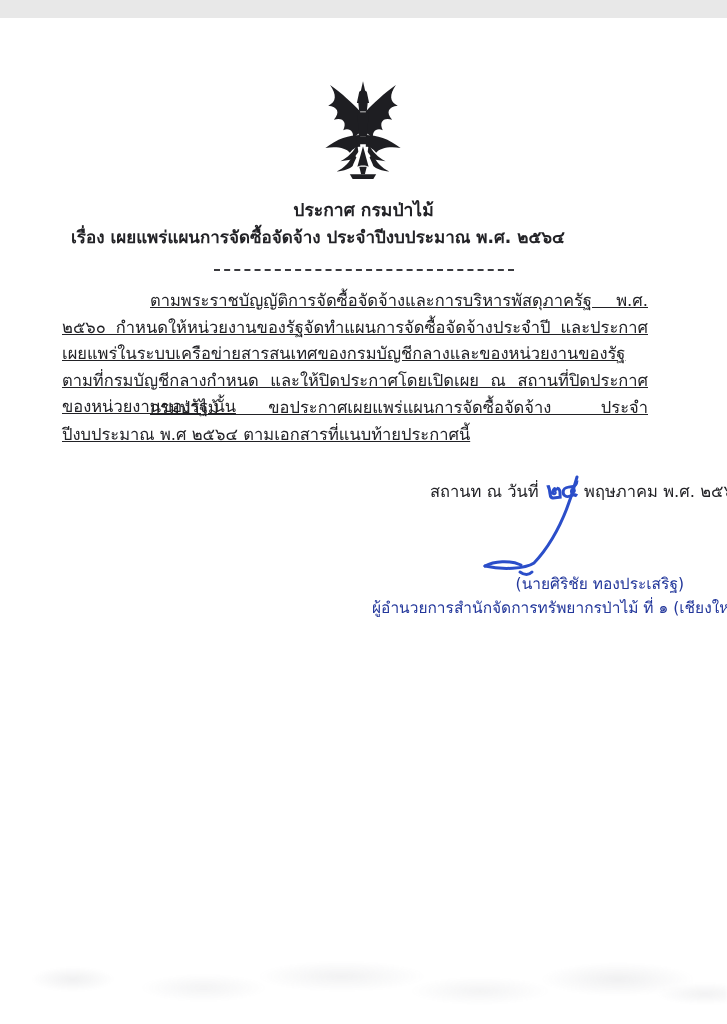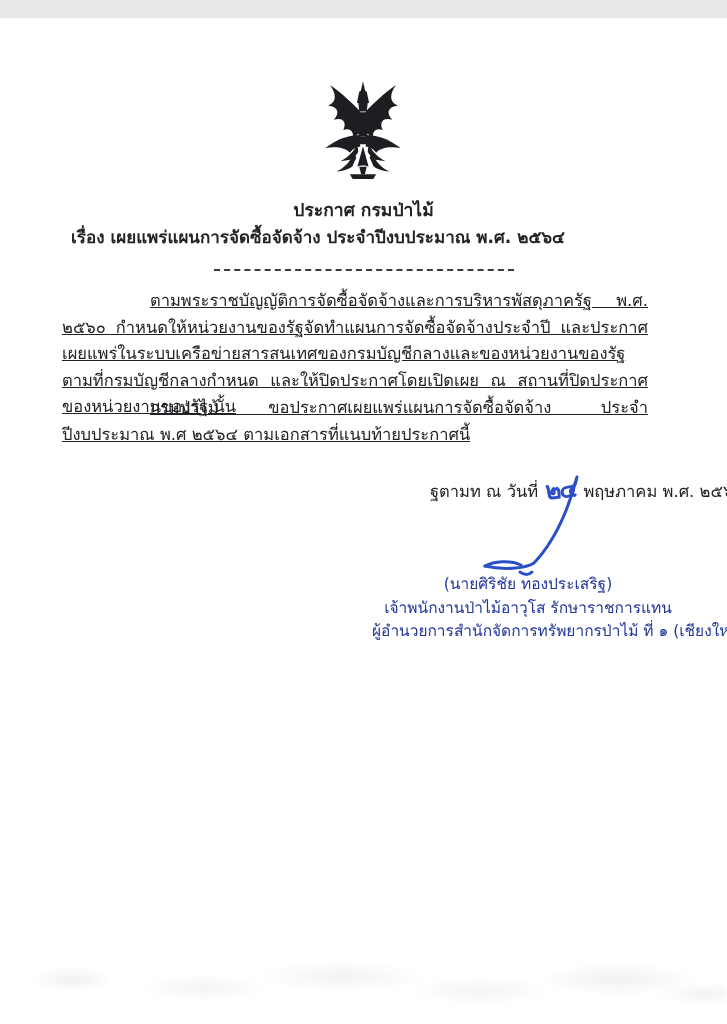--- a/index.html
+++ b/index.html
@@ -53,21 +53,21 @@
     position:relative;top:1px;
     letter-spacing:-2px;
   }
   
   .signature{
     position:absolute;left:468px;top:455px;width:132px;height:118px;
   }
   
   .signer{
     position:absolute;left:372px;top:555px;width:312px;
-    text-align:center;font-size:15.5px;line-height:23.5px;
+    text-align:right;font-size:15.5px;line-height:23.5px;
     color:#23379b;
   }
   .signer div{white-space:nowrap;}
   
   .scan-noise{
     position:absolute;left:0;top:938px;width:727px;height:58px;
     background:
       radial-gradient(60px 18px at 10% 40%, rgba(110,112,122,0.10), transparent 70%),
       radial-gradient(90px 20px at 28% 55%, rgba(110,112,122,0.08), transparent 70%),
       radial-gradient(120px 22px at 47% 35%, rgba(110,112,122,0.09), transparent 70%),
@@ -112,35 +112,34 @@
   <div class="divider"></div>
 
   <div class="bodytext p1">
     <p>ตามพระราชบัญญัติการจัดซื้อจัดจ้างและการบริหารพัสดุภาครัฐ พ.ศ. ๒๕๖๐ กำหนดให้หน่วยงานของรัฐจัดทำแผนการจัดซื้อจัดจ้างประจำปี และประกาศเผยแพร่ในระบบเครือข่ายสารสนเทศของกรมบัญชีกลางและของหน่วยงานของรัฐตามที่กรมบัญชีกลางกำหนด และให้ปิดประกาศโดยเปิดเผย ณ สถานที่ปิดประกาศของหน่วยงานของรัฐ นั้น</p>
   </div>
   <div class="bodytext p2">
     <p>กรมป่าไม้ ขอประกาศเผยแพร่แผนการจัดซื้อจัดจ้าง ประจำปีงบประมาณ พ.ศ ๒๕๖๔ ตามเอกสารที่แนบท้ายประกาศนี้</p>
   </div>
 
   <div class="dateline">
-    <span>ฐตามท ณ วันที่</span>
+    <span>สถานท ณ วันที่</span>
     <span class="hand-day">๒๔</span>
     <span>พฤษภาคม พ.ศ. ๒๕๖๔</span>
   </div>
 
   <div class="signature">
     <svg viewBox="0 0 132 118" width="132" height="118" aria-hidden="true">
       <g fill="none" stroke="#2b4ec9" stroke-width="3" stroke-linecap="round">
         <path d="M109 4 C 100 38, 85 70, 66 90 C 57 96, 34 97, 17 93"></path>
         <path d="M17 93 C 26 88, 42 87, 53 92"></path>
         <path d="M52 99 q 7 5 12 0"></path>
       </g>
     </svg>
   </div>
 
   <div class="signer">
     <div>(นายศิริชัย ทองประเสริฐ)</div>
-    <div>เจ้าพนักงานป่าไม้อาวุโส รักษาราชการแทน</div>
     <div>ผู้อำนวยการสำนักจัดการทรัพยากรป่าไม้ ที่ ๑ (เชียงใหม่)</div>
   </div>
 
   <div class="scan-noise"></div>
 </div>
 
 </body></html>

